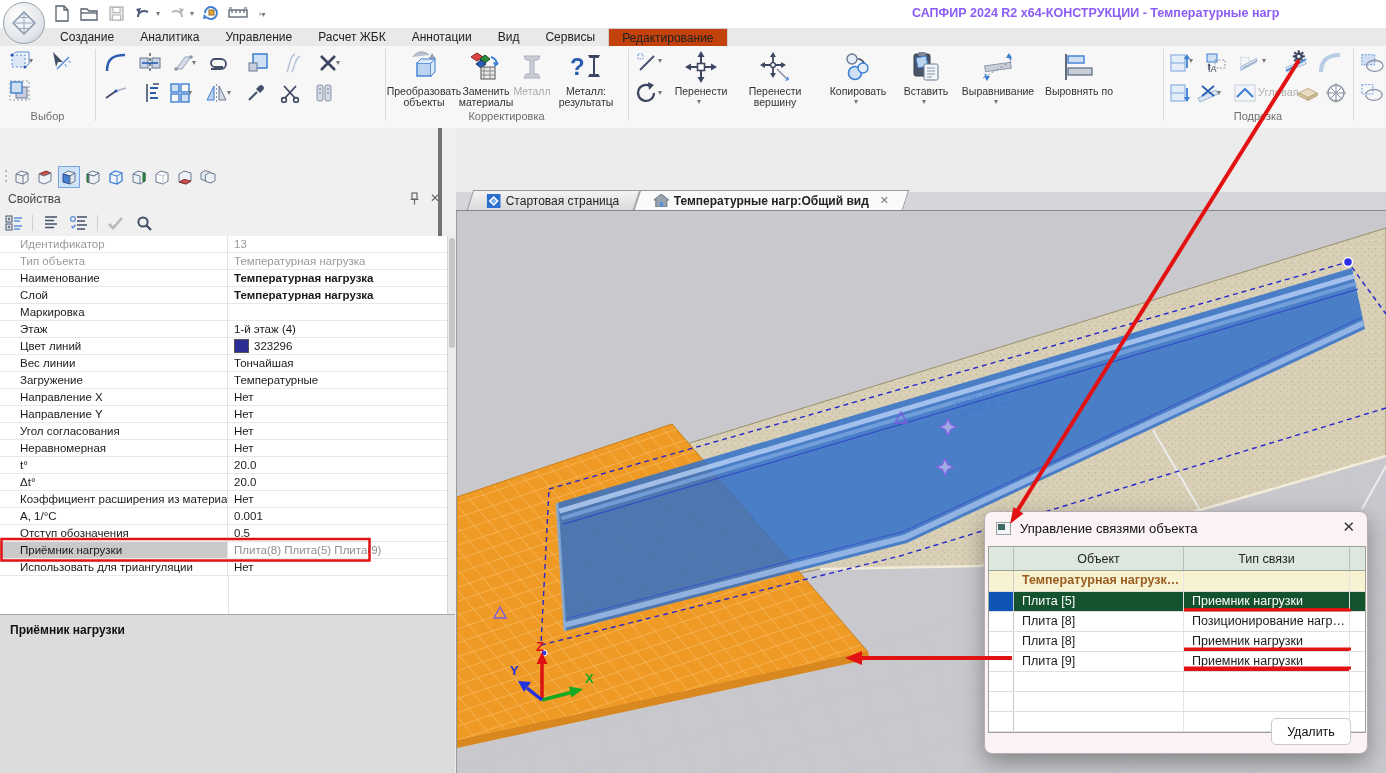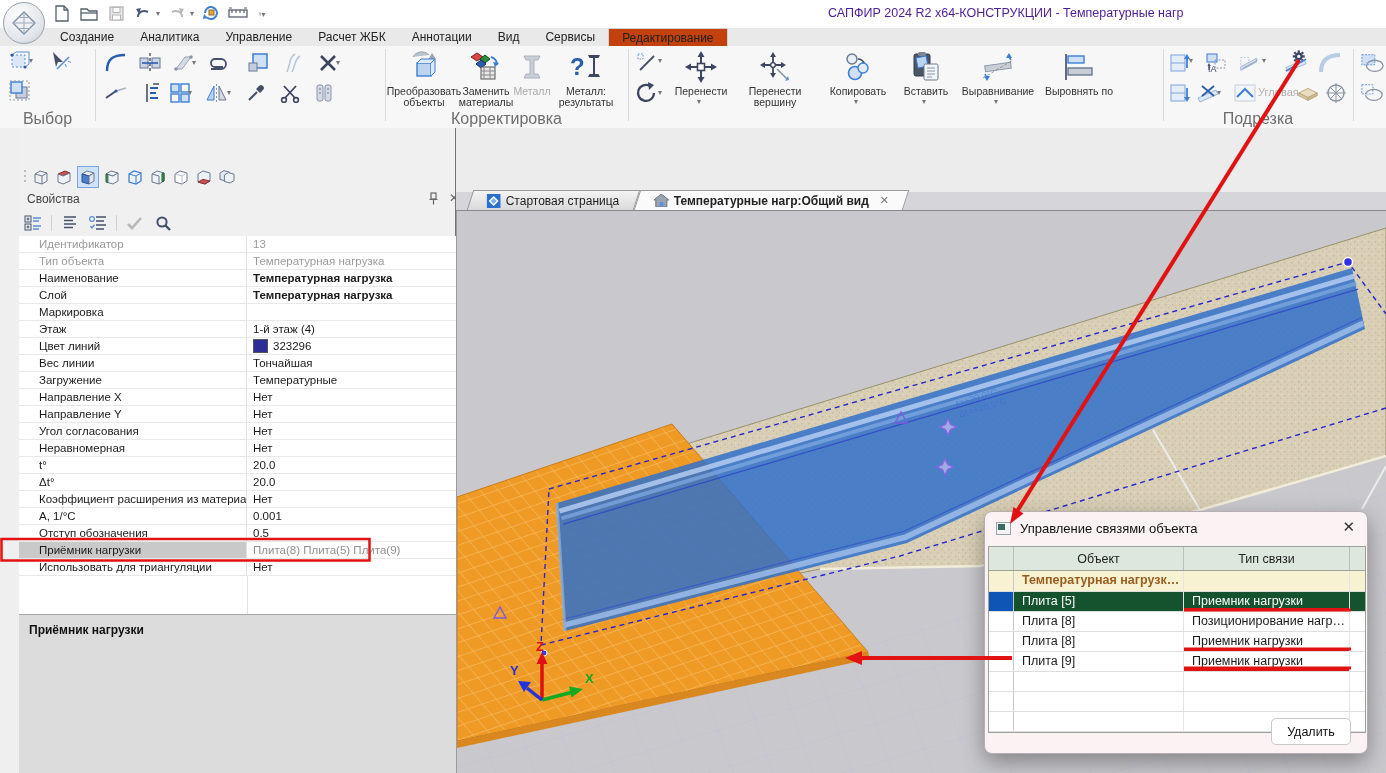--- a/index.html
+++ b/index.html
@@ -5,39 +5,39 @@
   html,body{margin:0;padding:0;background:#fff;font-family:"Liberation Sans",sans-serif;}
   #app{position:relative;width:1386px;height:773px;overflow:hidden;background:#fff;font-size:12px;color:#1a1a1a;}
   
   .titlebar{position:absolute;left:0;top:0;width:1386px;height:28px;background:#ffffff;}
   .appbtn{position:absolute;left:3px;top:2px;width:40px;height:40px;border-radius:50%;
     background:radial-gradient(circle at 35% 30%,#fdfdfd,#dfe3e8 70%,#b9c0c9);border:1px solid #9aa2ad;z-index:30;
     display:flex;align-items:center;justify-content:center;}
   .qat{position:absolute;left:52px;top:3px;display:flex;align-items:center;gap:7px;}
   .qat .qi{width:20px;height:20px;display:flex;align-items:center;justify-content:center;}
   .dd{font-size:8px;color:#777;margin-left:-4px;}
-  .wintitle{position:absolute;left:828px;top:6px;font-weight:normal;font-size:12.5px;color:#4c1d95;white-space:nowrap;}
+  .wintitle{position:absolute;left:912px;top:6px;font-weight:bold;font-size:12.5px;color:#8b5cf6;white-space:nowrap;}
   
   .tabrow{position:absolute;left:0;top:28px;width:1386px;height:18px;background:#e9e9e9;display:flex;align-items:stretch;padding-left:47px;box-sizing:border-box;}
   .rtab{padding:2px 13px 0 13px;font-size:12px;color:#222;cursor:default;}
   .rtab.active{background:#c2410c;border:1px solid #d0d0d0;border-bottom:none;}
   
   .ribbon{position:absolute;left:0;top:46px;width:1386px;height:82px;background:#f7f7f7;border-bottom:1px solid #d0d0d0;}
   .gsep{position:absolute;top:3px;width:1px;height:72px;background:#dadada;}
-  .glabel{position:absolute;top:64px;font-size:16px;color:#6e6e6e;text-align:center;}
+  .glabel{position:absolute;top:64px;font-size:11px;color:#6e6e6e;text-align:center;}
   .bigbtn{position:absolute;top:4px;display:flex;flex-direction:column;align-items:center;text-align:center;}
   .bigbtn .bicon{height:34px;display:flex;align-items:center;justify-content:center;}
   .bigbtn .blabel{font-size:10.5px;line-height:11px;color:#333;margin-top:2px;}
   .bigbtn.disabled .blabel{color:#aaa;}
   .smico{position:absolute;width:24px;height:22px;display:flex;align-items:center;justify-content:center;}
   .graytxt{color:#b0b0b0;}
   
   .workarea{position:absolute;left:0;top:128px;width:1386px;height:645px;background:#efefef;}
   
-  .panel{position:absolute;left:0;top:0;width:442px;height:645px;background:#f0f0f0;border-right:6px solid #737373;box-sizing:border-box;margin-left:19px;}
+  .panel{position:absolute;left:0;top:0;width:442px;height:645px;background:#f0f0f0;border-right:4px solid #737373;box-sizing:border-box;}
   .cubebar{position:absolute;left:4px;top:38px;display:flex;gap:3px;align-items:center;}
   .cubebar .ci{width:20px;height:20px;display:flex;align-items:center;justify-content:center;}
   .panelhdr{position:absolute;left:8px;top:64px;width:440px;height:18px;font-size:12px;color:#444;}
   .panelhdr .hicons{position:absolute;right:8px;top:0;display:flex;gap:10px;color:#666;font-size:12px;}
   .propbar{position:absolute;left:4px;top:86px;display:flex;gap:8px;align-items:center;}
   .propbar .pi{width:20px;height:18px;display:flex;align-items:center;justify-content:center;}
   .vsep{width:1px;height:16px;background:#cfcfcf;}
   #prop-grid{position:absolute;left:0;top:108px;width:447px;background:#ffffff;}
   .prow{position:relative;display:grid;grid-template-columns:228px 1fr;height:17px;box-sizing:border-box;border-bottom:1px solid #e8e8e8;background:#fff;}
   .prow .pl{padding-left:20px;line-height:16px;font-size:11.5px;color:#1a1a1a;border-right:1px solid #e2e2e2;overflow:hidden;white-space:nowrap;}

